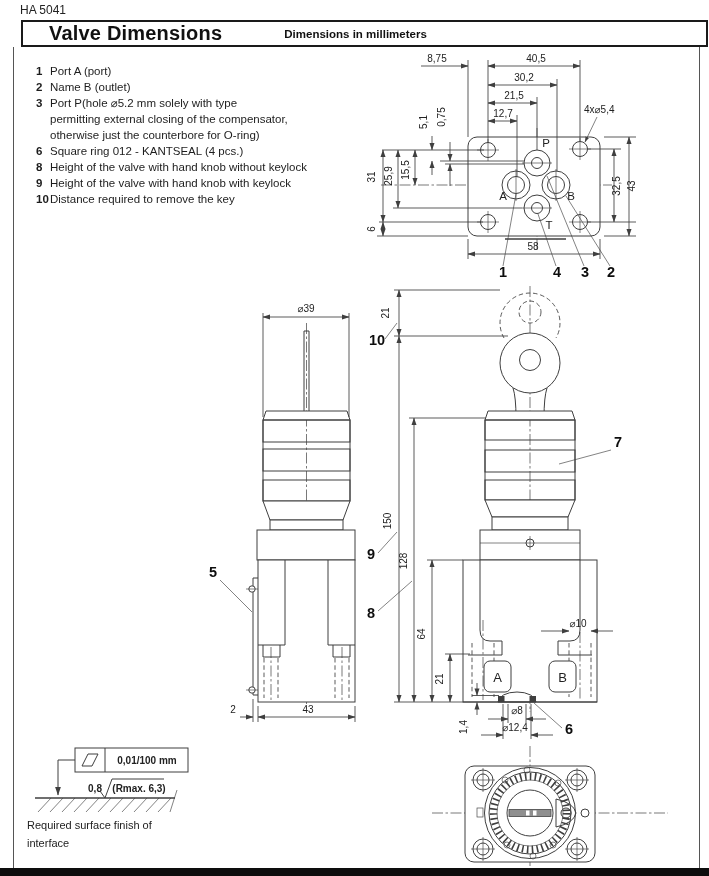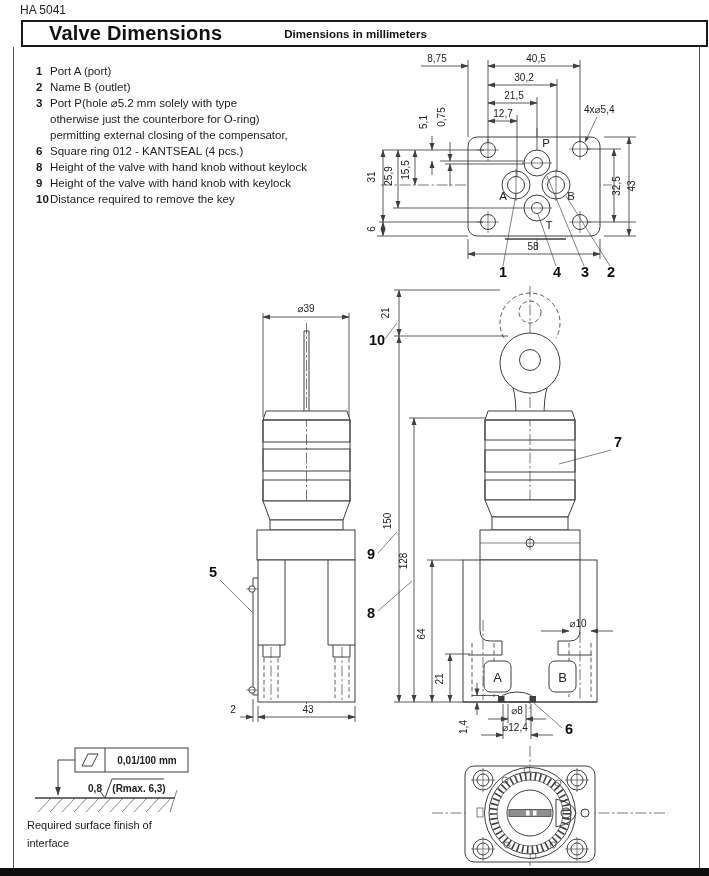--- a/index.html
+++ b/index.html
@@ -44,22 +44,22 @@
     <span id="page-subtitle">Dimensions in millimeters</span>
   </div>
 
   <div id="content-frame"></div>
   <div id="bottom-bar"></div>
 
   <div id="legend">
     <div class="lg-line"><span class="lg-num">1</span><span class="lg-txt">Port A (port)</span></div>
     <div class="lg-line"><span class="lg-num">2</span><span class="lg-txt">Name B (outlet)</span></div>
     <div class="lg-line"><span class="lg-num">3</span><span class="lg-txt">Port P(hole ⌀5.2 mm solely with type</span></div>
+    <div class="lg-line"><span class="lg-num"></span><span class="lg-txt">permitting external closing of the compensator,</span></div>
     <div class="lg-line"><span class="lg-num"></span><span class="lg-txt">otherwise just the counterbore for O-ring)</span></div>
-    <div class="lg-line"><span class="lg-num"></span><span class="lg-txt">permitting external closing of the compensator,</span></div>
     <div class="lg-line"><span class="lg-num">6</span><span class="lg-txt">Square ring 012 - KANTSEAL (4 pcs.)</span></div>
     <div class="lg-line"><span class="lg-num">8</span><span class="lg-txt">Height of the valve with hand knob without keylock</span></div>
     <div class="lg-line"><span class="lg-num">9</span><span class="lg-txt">Height of the valve with hand knob with keylock</span></div>
     <div class="lg-line"><span class="lg-num">10</span><span class="lg-txt">Distance required to remove the key</span></div>
   </div>
 
   <svg style="left:370px;top:48px" width="335" height="250" viewBox="370 48 335 250">
     <defs>
       <marker id="arA" viewBox="0 0 10 8" refX="9.5" refY="4" markerWidth="9" markerHeight="7" orient="auto-start-reverse">
         <path d="M0,0.6 L10,4 L0,7.4 Z" fill="#3f3f3f"></path>

